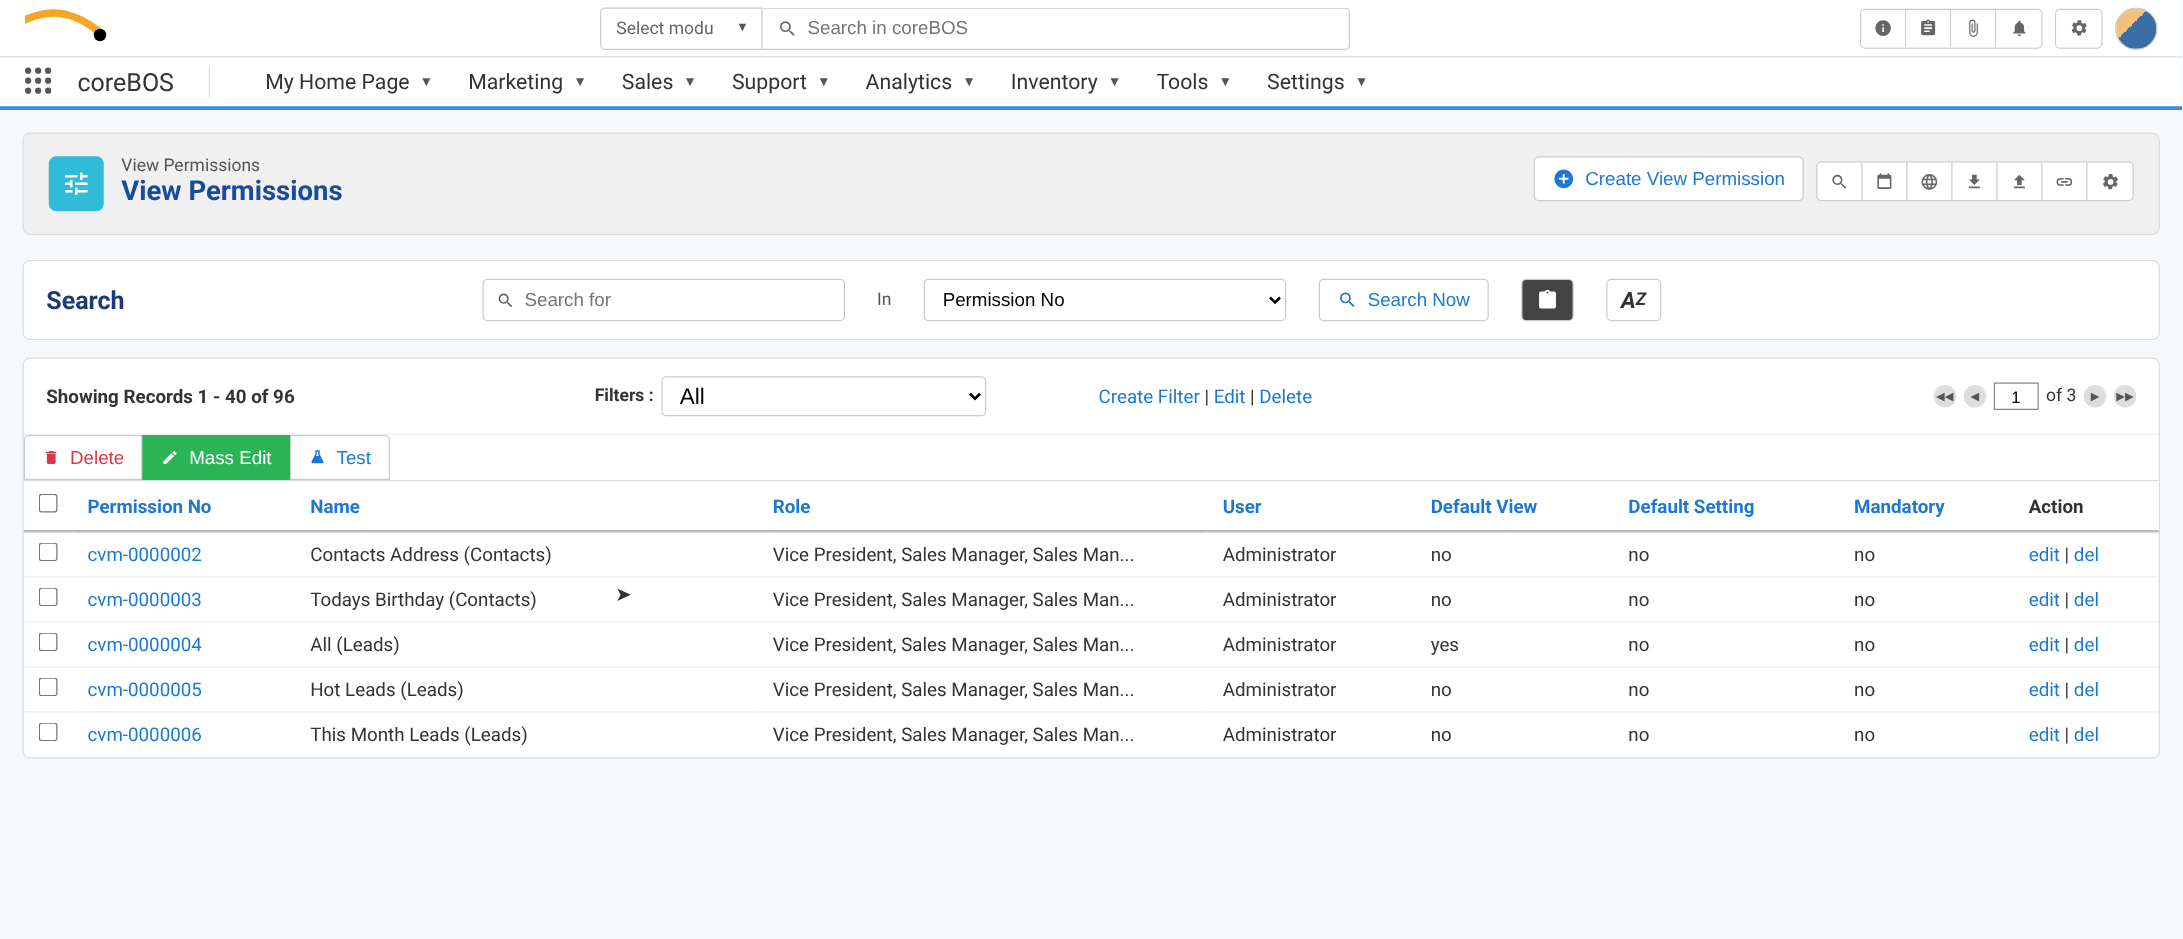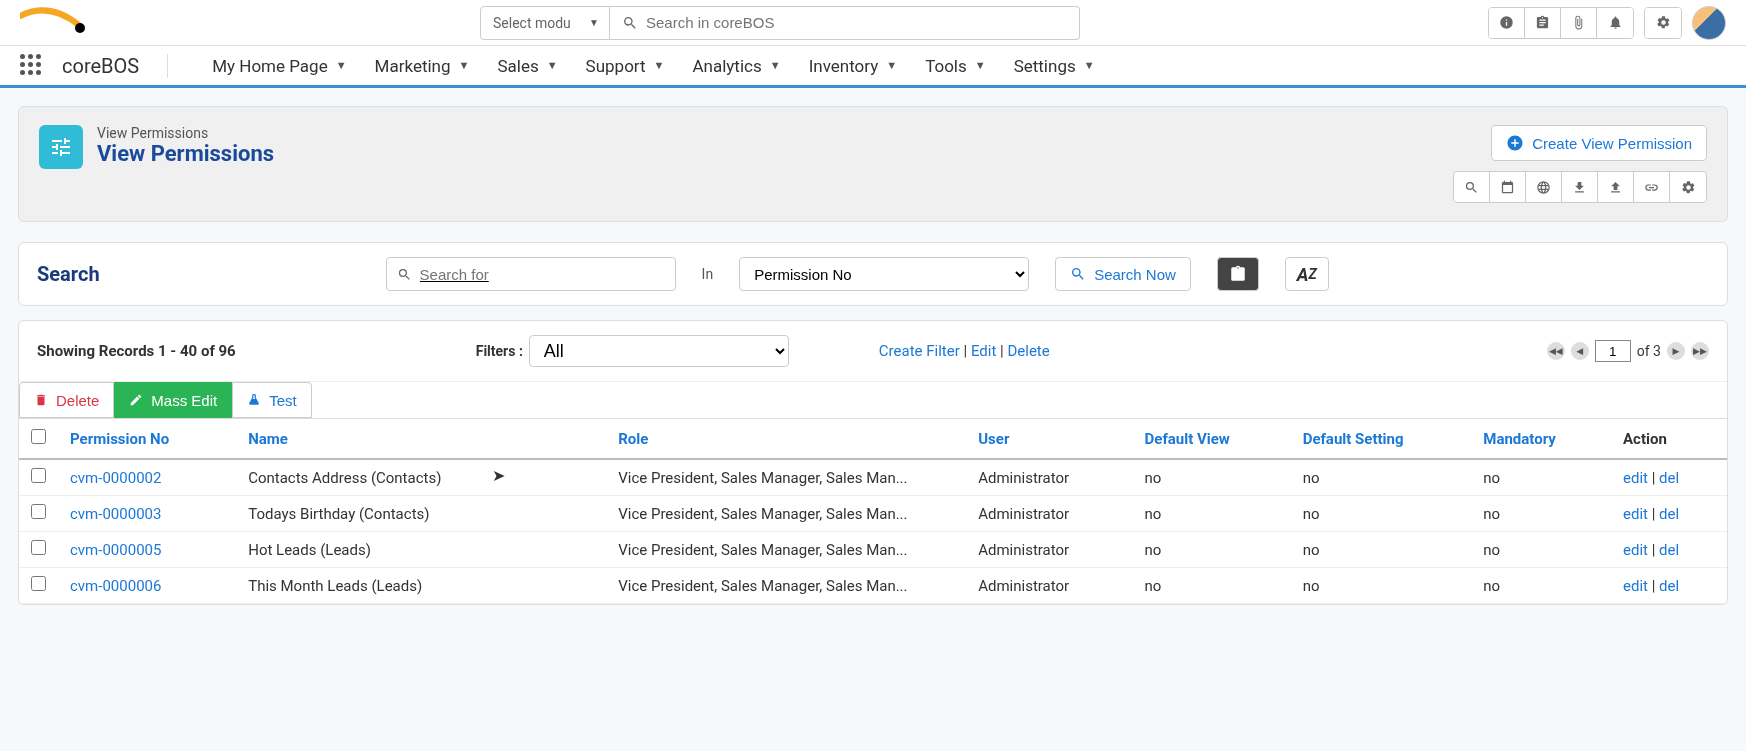--- a/index.html
+++ b/index.html
@@ -26,30 +26,30 @@
   .brand { font-size: 20px; color: #333; margin-right: 30px; padding-right: 28px; border-right: 1px solid #ddd; }
   .nav-item { font-size: 17px; color: #333; padding: 0 14px; display: flex; align-items: center; gap: 8px; cursor: pointer; }
   .nav-item .chev { font-size: 11px; color: #555; }
   
   
   .content { padding: 18px; }
   .page-header { background: #f0f0f0; border: 1px solid #ddd; border-radius: 6px; padding: 18px 20px; display: flex; align-items: flex-start; position: relative; }
   .page-icon { width: 44px; height: 44px; background: #30bcd6; border-radius: 6px; display: flex; align-items: center; justify-content: center; margin-right: 14px; }
   .page-titles .crumb { font-size: 14px; color: #555; }
   .page-titles .title { font-size: 22px; font-weight: 700; color: #1a4a9c; }
-  .page-header-right { margin-left: auto; display: flex; flex-direction: column; align-items: flex-end; gap: 10px; }
+  .page-header-right { margin-left: auto; display: flex; flex-direction: row; align-items: flex-end; gap: 10px; }
   .create-btn { background: #fff; border: 1px solid #ccc; border-radius: 4px; padding: 8px 14px; font-size: 15px; color: #1c78d6; display: flex; align-items: center; gap: 8px; cursor: pointer; }
   .toolbar-icons { display: flex; border: 1px solid #ccc; border-radius: 4px; overflow: hidden; background: #fff; }
   .toolbar-icons .ticon { width: 36px; height: 30px; display: flex; align-items: center; justify-content: center; border-right: 1px solid #ccc; cursor: pointer; }
   .toolbar-icons .ticon:last-child { border-right: none; }
   
   .search-bar { background: #fff; border: 1px solid #ddd; border-radius: 6px; margin-top: 20px; padding: 14px 18px; display: flex; align-items: center; gap: 26px; }
   .search-bar .label { font-size: 20px; font-weight: 700; color: #1a3a7c; margin-right: 40px; }
   .search-input-wrap { display: flex; align-items: center; border: 1px solid #ccc; border-radius: 4px; padding: 0 10px; height: 34px; width: 290px; margin-left: 220px; }
-  .search-input-wrap input { border: none; outline: none; font-size: 15px; flex: 1; margin-left: 8px; text-decoration: underline; }
+  .search-input-wrap input { border: none; outline: none; font-size: 15px; flex: 1; margin-left: 8px; }
   .in-label { font-size: 14px; color: #555; }
   .field-select { height: 34px; border: 1px solid #ccc; border-radius: 4px; padding: 0 10px; font-size: 15px; width: 290px; background: #fff; }
   .search-now { height: 34px; border: 1px solid #ccc; border-radius: 4px; background: #fff; padding: 16px 14px; color: #1c78d6; font-size: 15px; display: flex; align-items: center; gap: 8px; cursor: pointer; }
   .icon-box { height: 34px; width: 42px; border: 1px solid #ccc; border-radius: 4px; display: flex; align-items: center; justify-content: center; background: #fff; cursor: pointer; }
   .az-box { height: 34px; width: 44px; border: 1px solid #ccc; border-radius: 4px; display: flex; align-items: center; justify-content: center; background: #fff; cursor: pointer; font-weight: 700; font-style: italic; font-size: 18px; }
   
   .list-area { background: #fff; border: 1px solid #ddd; border-radius: 6px; margin-top: 14px; padding: 14px 0 0 0; }
   .filters-row { display: flex; align-items: center; padding: 0 18px 14px 18px; border-bottom: 1px solid #eee; }
   .records-info { font-size: 15px; color: #333; font-weight: bold; }
   .filters-label { font-weight: 700; margin-left: 240px; margin-right: 6px; }
@@ -340,20 +340,31 @@
             <td>Todays Birthday (Contacts)</td>
             <td>Vice President, Sales Manager, Sales Man...</td>
             <td>Administrator</td>
             <td>no</td>
             <td>no</td>
             <td>no</td>
             <td class="row-actions"><a>edit</a> <span class="sep">|</span> <a>del</a></td>
           </tr>
           <tr>
             <td><input type="checkbox" style=""></td>
+            <td><a>cvm-0000004</a></td>
+            <td>All (Leads)</td>
+            <td>Vice President, Sales Manager, Sales Man...</td>
+            <td>Administrator</td>
+            <td>yes</td>
+            <td>no</td>
+            <td>no</td>
+            <td class="row-actions"><a>edit</a> <span class="sep">|</span> <a>del</a></td>
+          </tr>
+          <tr>
+            <td><input type="checkbox" style=""></td>
             <td><a>cvm-0000005</a></td>
             <td>Hot Leads (Leads)</td>
             <td>Vice President, Sales Manager, Sales Man...</td>
             <td>Administrator</td>
             <td>no</td>
             <td>no</td>
             <td>no</td>
             <td class="row-actions"><a>edit</a> <span class="sep">|</span> <a>del</a></td>
           </tr>
           <tr>

